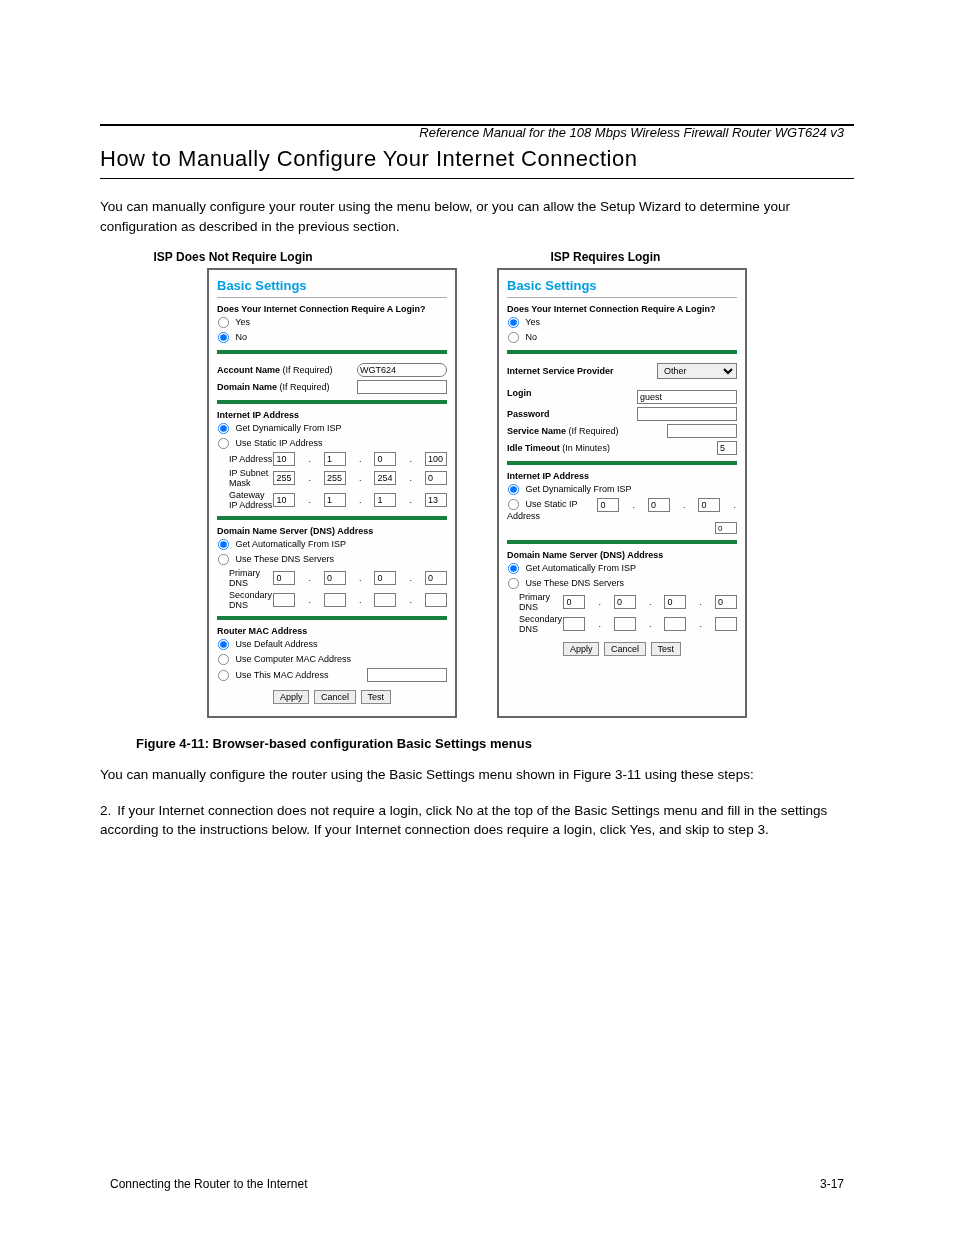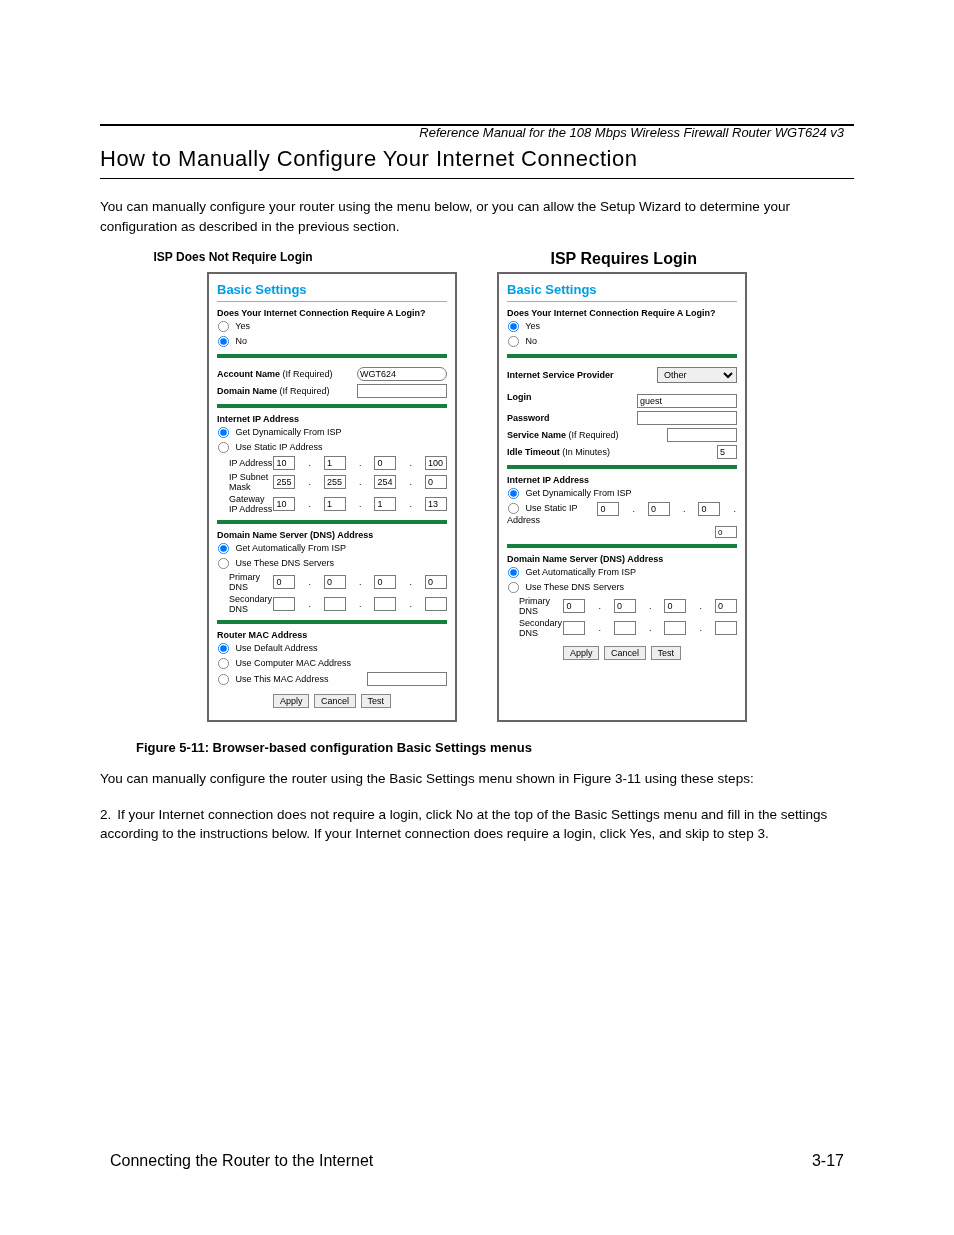--- a/index.html
+++ b/index.html
@@ -165,44 +165,44 @@
     margin: 0 1px;
   }
   .figure-caption {
     font-size: 13px;
     font-weight: bold;
     margin-top: 18px;
     margin-left: 36px;
   }
   .footer {
     position: absolute;
-    bottom: 65px;
+    bottom: 44px;
     left: 110px;
     right: 110px;
     display: flex;
     justify-content: space-between;
-    font-size: 16px;
+    font-size: 12px;
   }
 </style>
 </head>
 <body>
 
 <div class="page">
 
   <div class="doc-header-right">Reference Manual for the 108 Mbps Wireless Firewall Router WGT624 v3</div>
   <hr class="hr-thick">
 
   <div class="section-title">How to Manually Configure Your Internet Connection</div>
   <hr class="hr-thin">
 
   <p class="body-text">You can manually configure your router using the menu below, or you can allow the Setup Wizard to determine your configuration as described in the previous section.</p>
 
   <div class="screenshots" style="justify-content: space-around; margin-bottom: -6px; font-weight: bold;">
     <div style="width:250px;font-size:12px;">ISP Does Not Require Login</div>
-    <div style="width:250px;font-size:16px;">ISP Requires Login</div>
+    <div style="width:250px;font-size:12px;">ISP Requires Login</div>
   </div>
 
   <div class="screenshots">
 
     <div class="panel">
       <div class="panel-title">Basic Settings</div>
 
       <div class="panel-section first">
         <div class="group-title">Does Your Internet Connection Require A Login?</div>
         <div class="radio-line">
@@ -453,21 +453,21 @@
 
       <div class="btn-row">
         <button>Apply</button>
         <button>Cancel</button>
         <button>Test</button>
       </div>
     </div>
 
   </div>
 
-  <div class="figure-caption">Figure 5-11:  Browser-based configuration Basic Settings menus</div>
+  <div class="figure-caption">Figure 4-11:  Browser-based configuration Basic Settings menus</div>
 
   <p class="body-text">You can manually configure the router using the Basic Settings menu shown in Figure 3-11 using these steps:</p>
 
   <ol class="numbered-list">
     <li>
       <span class="num">2.</span><span>If your Internet connection does not require a login, click No at the top of the Basic Settings menu and fill in the settings according to the instructions below. If your Internet connection does require a login, click Yes, and skip to step 3.</span>
     </li>
   </ol>
 
   <div class="footer">

